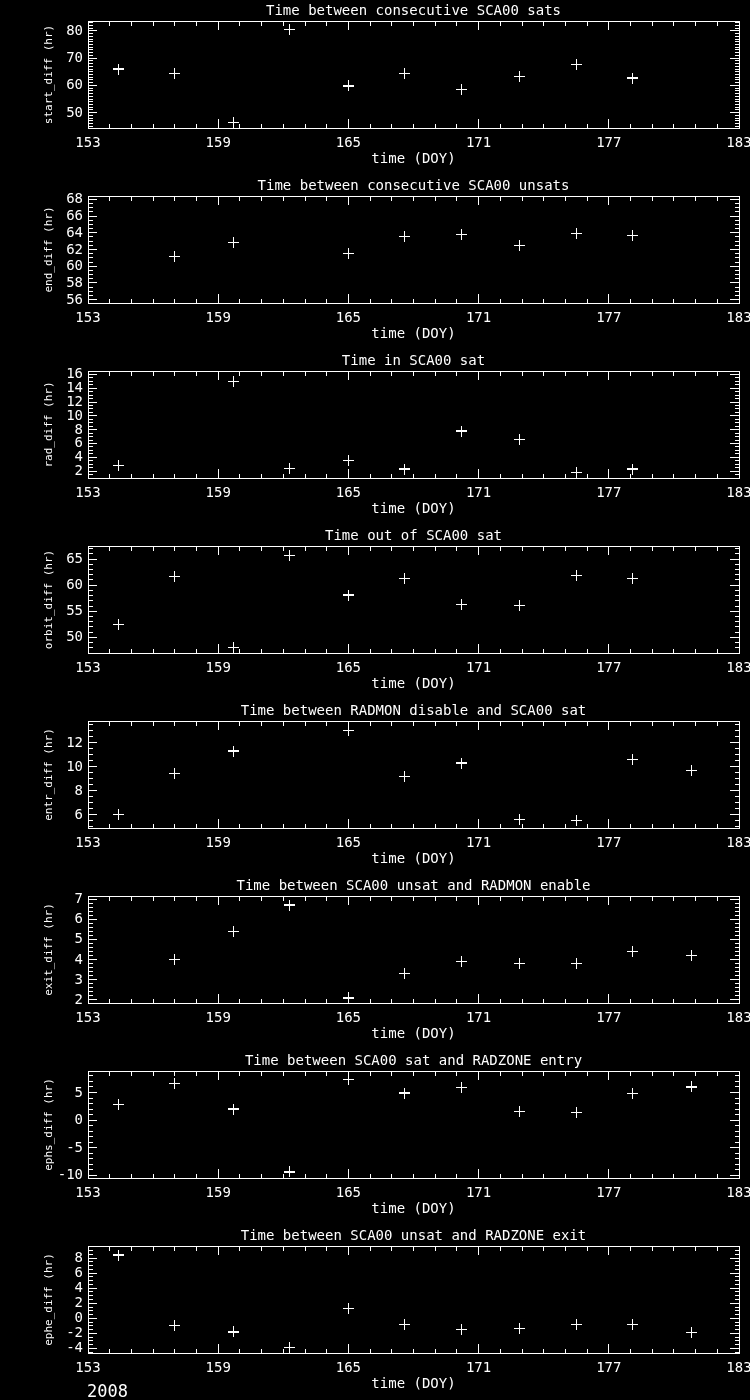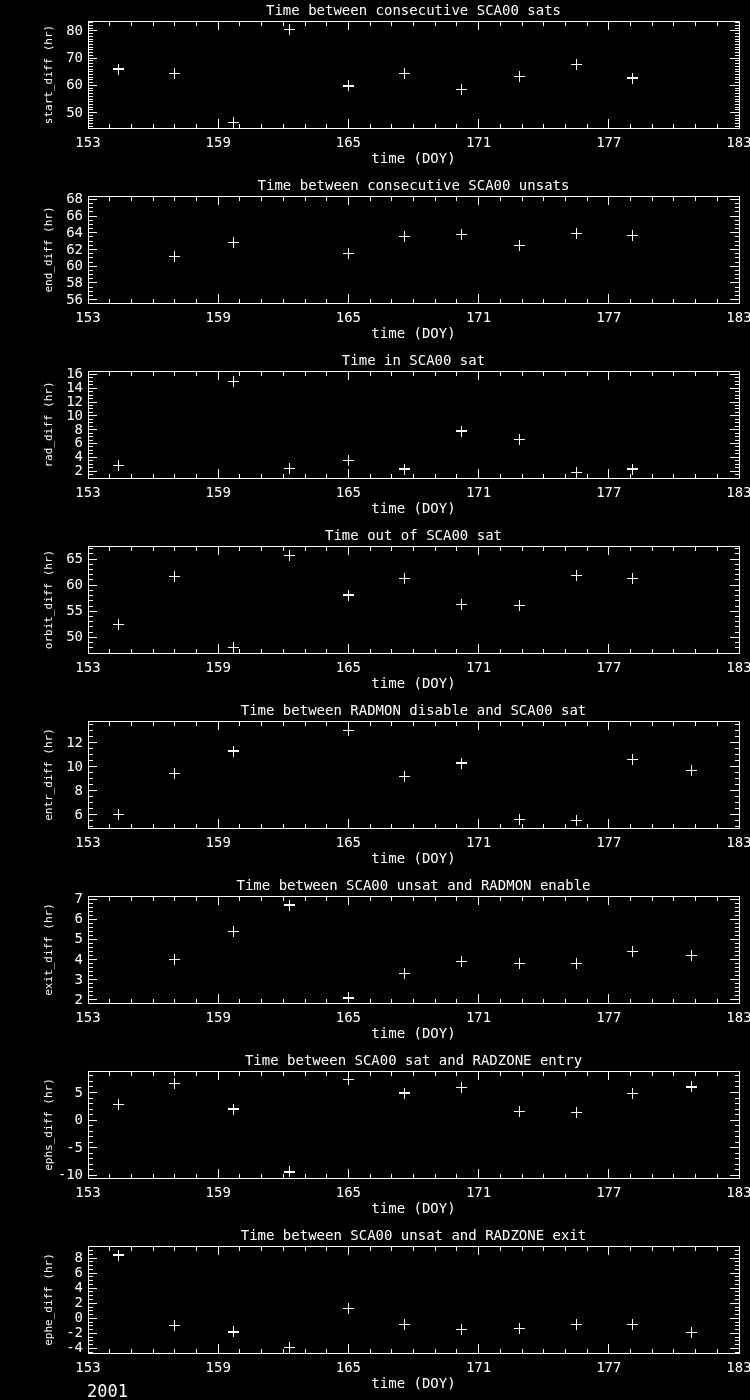--- a/index.html
+++ b/index.html
@@ -1205,14 +1205,14 @@
           <path d="M342.90000000000003 1308.5422535211267 H353.90000000000003 M348.40000000000003 1303.0422535211267 V1314.0422535211267" stroke="#ffffff" stroke-width="1.2" fill="none" shape-rendering="crispEdges"></path>
           <path d="M399.3199999999999 1324.3661971830986 H410.3199999999999 M404.8199999999999 1318.8661971830986 V1329.8661971830986" stroke="#ffffff" stroke-width="1.2" fill="none" shape-rendering="crispEdges"></path>
           <path d="M455.7399999999997 1329.6408450704225 H466.7399999999997 M461.2399999999997 1324.1408450704225 V1335.1408450704225" stroke="#ffffff" stroke-width="1.2" fill="none" shape-rendering="crispEdges"></path>
           <path d="M514.3300000000002 1328.1338028169014 H525.3300000000002 M519.8300000000002 1322.6338028169014 V1333.6338028169014" stroke="#ffffff" stroke-width="1.2" fill="none" shape-rendering="crispEdges"></path>
           <path d="M570.75 1324.3661971830986 H581.75 M576.25 1318.8661971830986 V1329.8661971830986" stroke="#ffffff" stroke-width="1.2" fill="none" shape-rendering="crispEdges"></path>
           <path d="M627.1699999999998 1324.3661971830986 H638.1699999999998 M632.6699999999998 1318.8661971830986 V1329.8661971830986" stroke="#ffffff" stroke-width="1.2" fill="none" shape-rendering="crispEdges"></path>
           <path d="M685.7600000000002 1332.6549295774648 H696.7600000000002 M691.2600000000002 1327.1549295774648 V1338.1549295774648" stroke="#ffffff" stroke-width="1.2" fill="none" shape-rendering="crispEdges"></path>
         </g>
       </g>
     </svg>
-  <div class="year-label">2001</div>
+  <div class="year-label">2008</div>
 </div>
 
 </body></html>

